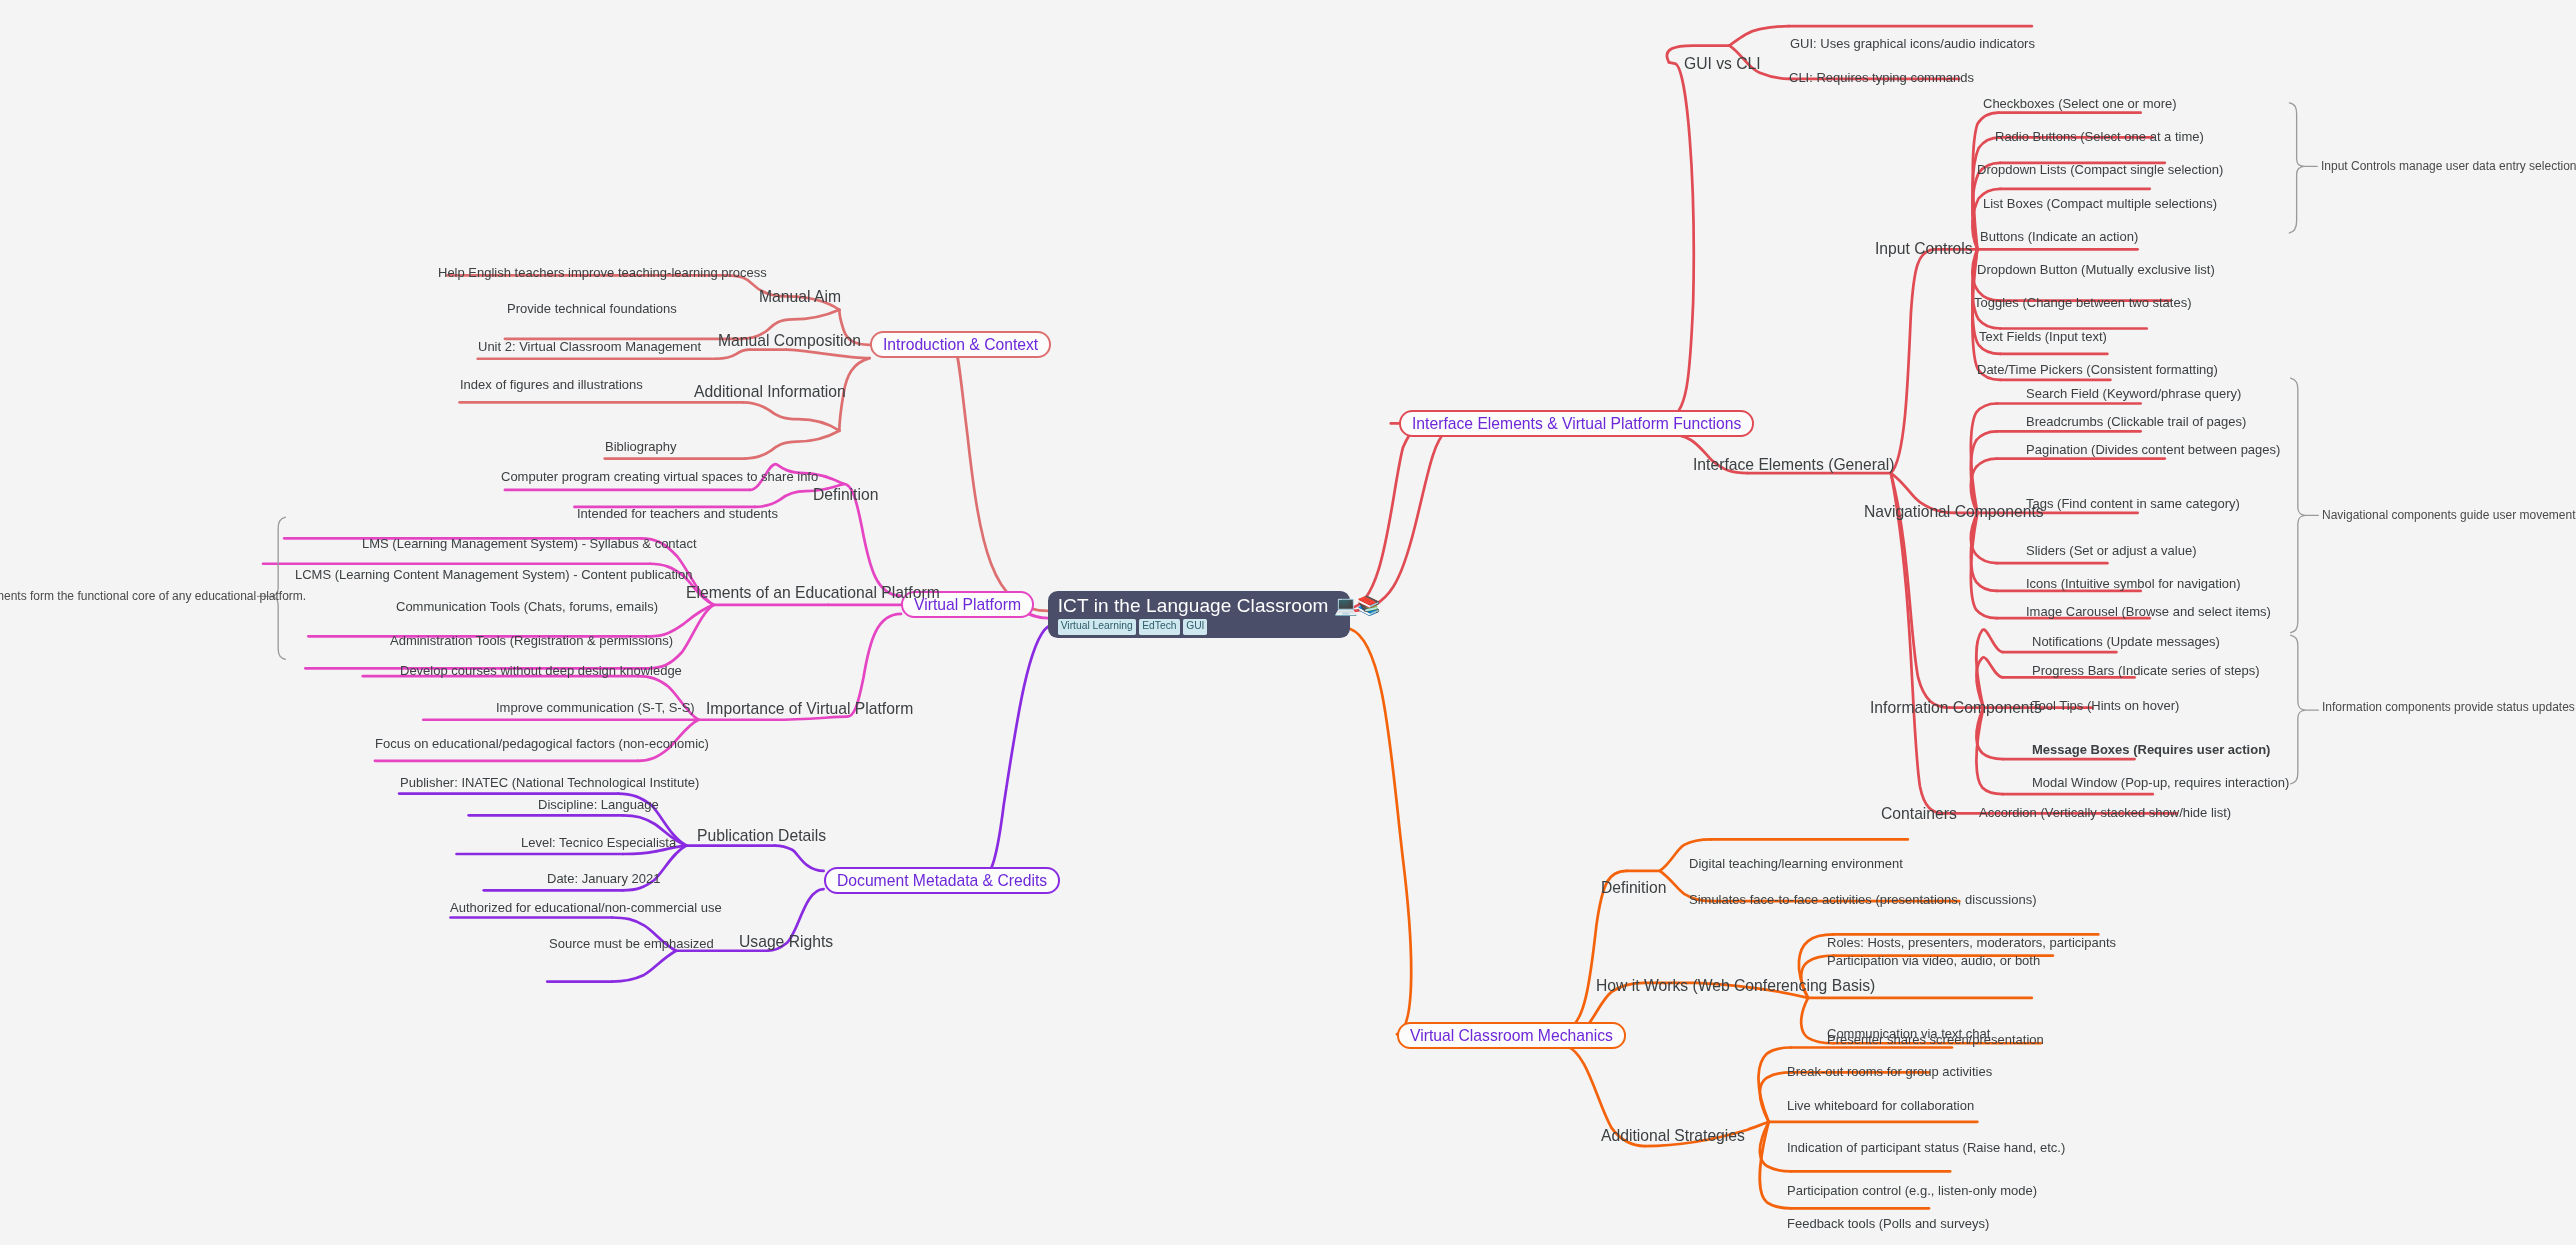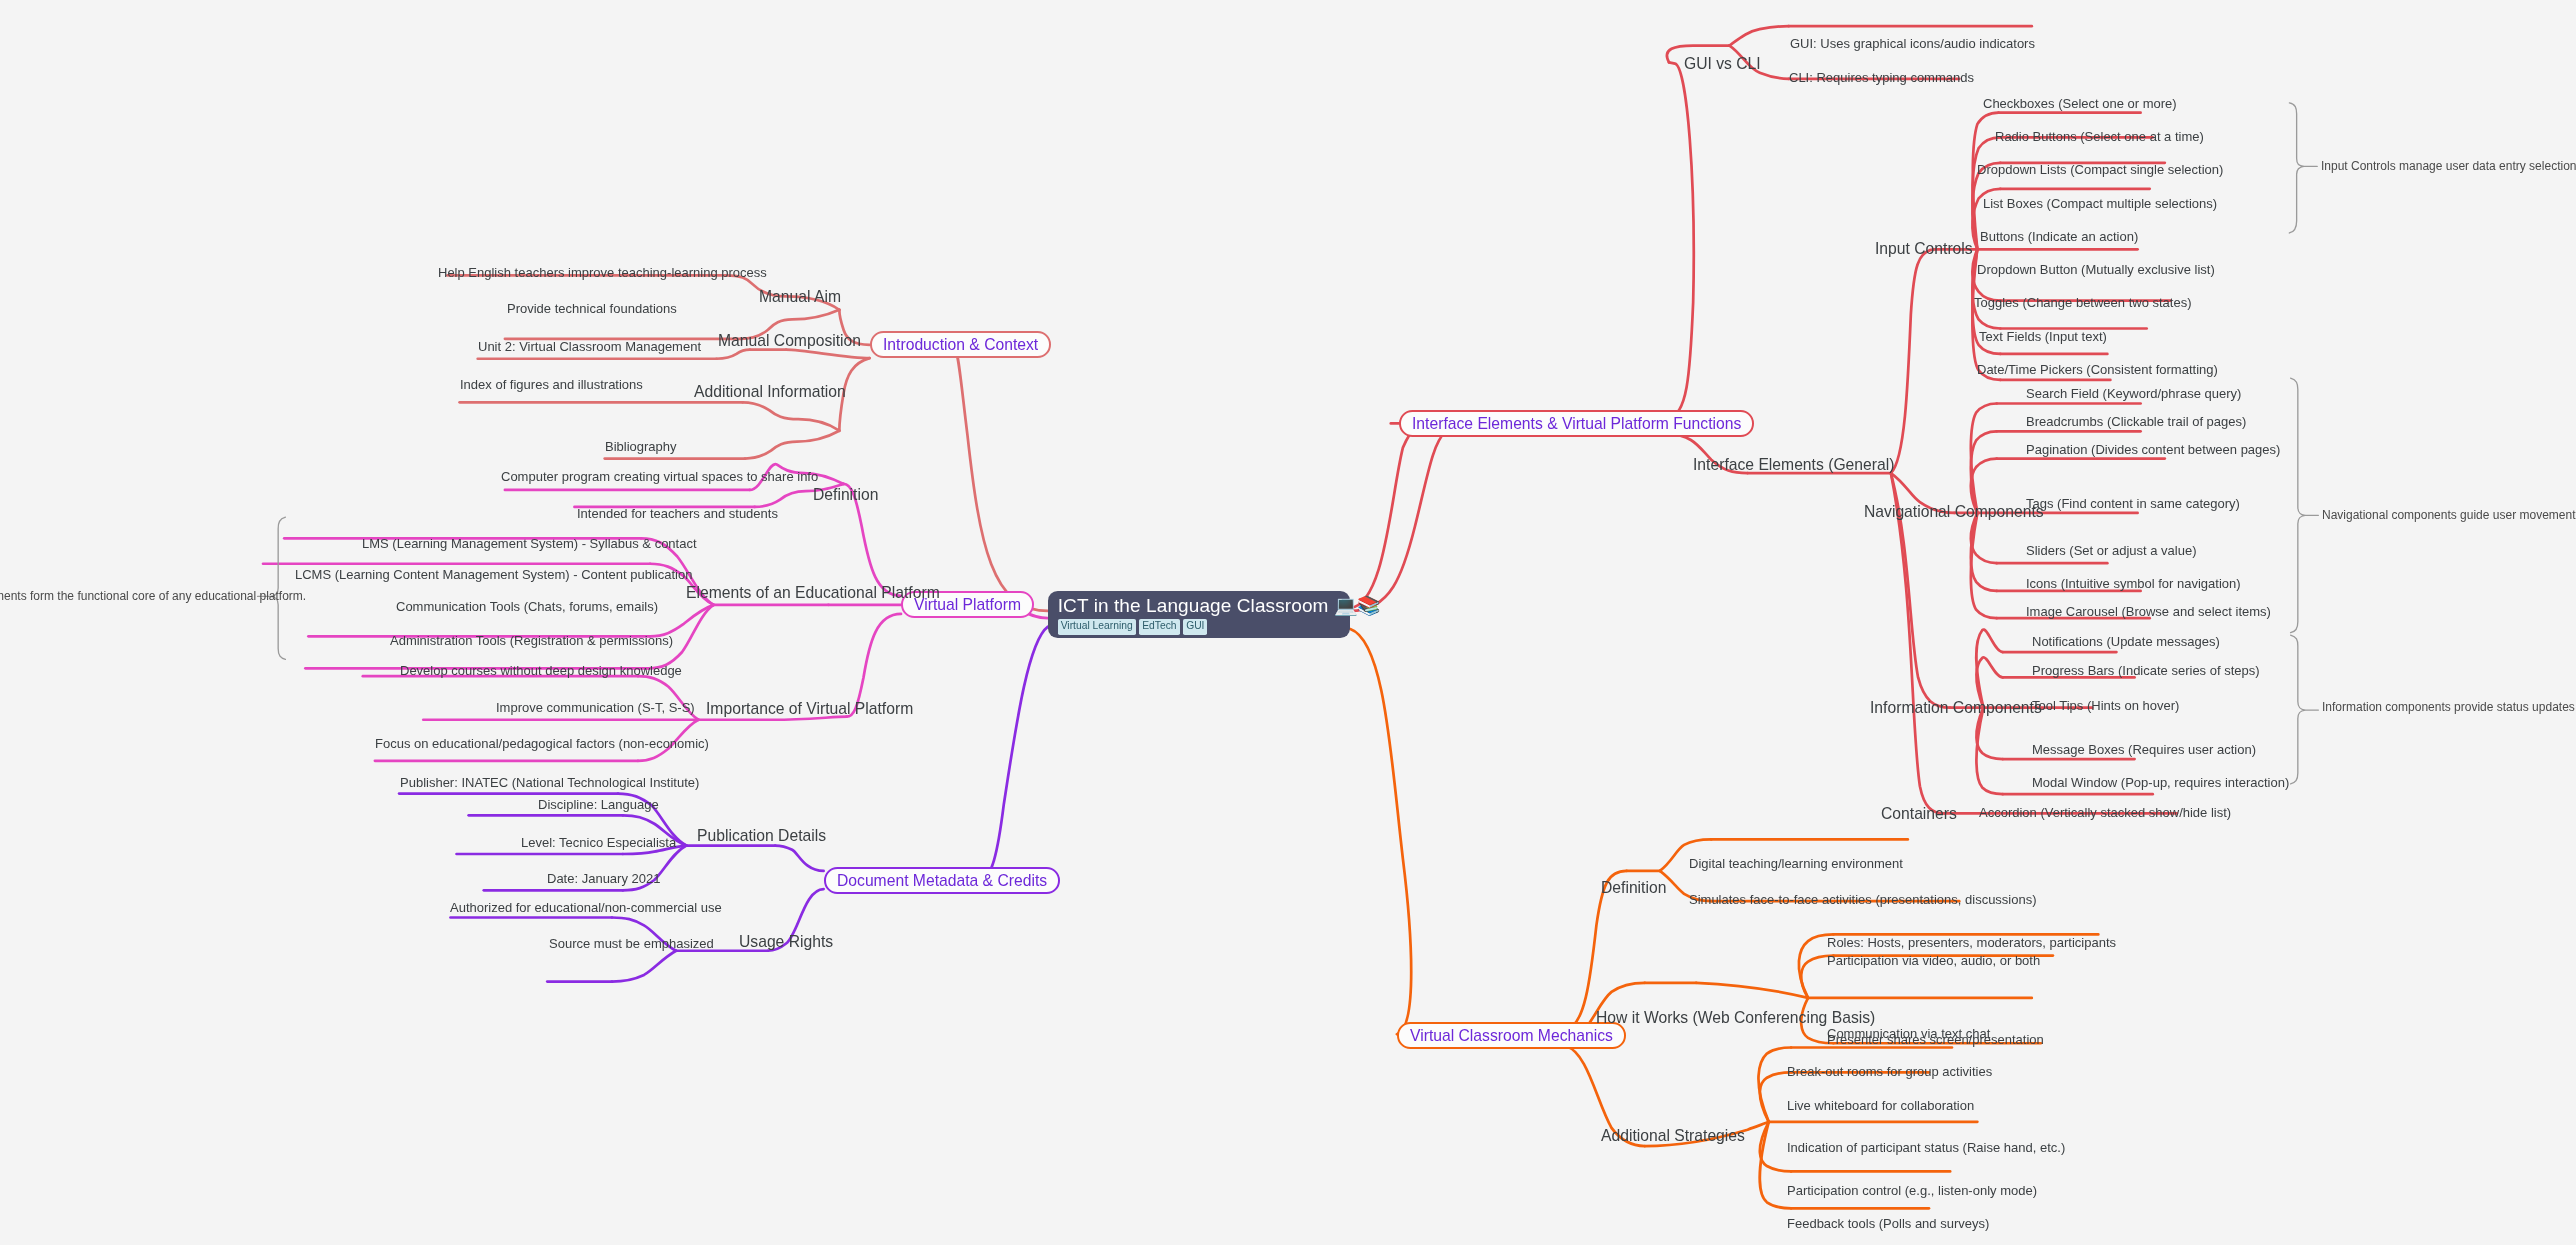--- a/index.html
+++ b/index.html
@@ -354,32 +354,32 @@
   <div class="lbl leaf" style="left:2026px; top:497px;">Tags (Find content in same category)</div>
   <div class="lbl leaf" style="left:2026px; top:544px;">Sliders (Set or adjust a value)</div>
   <div class="lbl leaf" style="left:2026px; top:577px;">Icons (Intuitive symbol for navigation)</div>
   <div class="lbl leaf" style="left:2026px; top:605px;">Image Carousel (Browse and select items)</div>
   <div class="lbl note" style="left:2322px; top:509px;">Navigational components guide user movement through the sy</div>
 
   <div class="lbl branch" style="left:1870px; top:700px;">Information Components</div>
   <div class="lbl leaf" style="left:2032px; top:635px;">Notifications (Update messages)</div>
   <div class="lbl leaf" style="left:2032px; top:664px;">Progress Bars (Indicate series of steps)</div>
   <div class="lbl leaf" style="left:2032px; top:699px;">Tool Tips (Hints on hover)</div>
-  <div class="lbl leaf" style="left:2032px; top:743px;">Message Boxes (Requires user action)</div>
+  <div class="lbl leaf" style="left:2032px; top:743px;font-weight:bold;">Message Boxes (Requires user action)</div>
   <div class="lbl leaf" style="left:2032px; top:776px;">Modal Window (Pop-up, requires interaction)</div>
   <div class="lbl note" style="left:2322px; top:701px;">Information components provide status updates or feedback to</div>
 
   <div class="lbl branch" style="left:1881px; top:806px;">Containers</div>
   <div class="lbl leaf" style="left:1979px; top:806px;">Accordion (Vertically stacked show/hide list)</div>
 
   <div class="lbl branch" style="left:1601px; top:880px;">Definition</div>
   <div class="lbl leaf" style="left:1689px; top:857px;">Digital teaching/learning environment</div>
   <div class="lbl leaf" style="left:1689px; top:893px;">Simulates face-to-face activities (presentations, discussions)</div>
 
-  <div class="lbl branch" style="left:1596px; top:978px;margin-top:32px;">How it Works (Web Conferencing Basis)</div>
+  <div class="lbl branch" style="left:1596px; top:978px;">How it Works (Web Conferencing Basis)</div>
   <div class="lbl leaf" style="left:1827px; top:936px;">Roles: Hosts, presenters, moderators, participants</div>
   <div class="lbl leaf" style="left:1827px; top:954px;">Participation via video, audio, or both</div>
   <div class="lbl leaf" style="left:1827px; top:998px;margin-top:29px;">Communication via text chat</div>
   <div class="lbl leaf" style="left:1827px; top:1033px;">Presenter shares screen/presentation</div>
 
   <div class="lbl branch" style="left:1601px; top:1128px;">Additional Strategies</div>
   <div class="lbl leaf" style="left:1787px; top:1065px;">Break-out rooms for group activities</div>
   <div class="lbl leaf" style="left:1787px; top:1099px;">Live whiteboard for collaboration</div>
   <div class="lbl leaf" style="left:1787px; top:1141px;">Indication of participant status (Raise hand, etc.)</div>
   <div class="lbl leaf" style="left:1787px; top:1184px;">Participation control (e.g., listen-only mode)</div>

